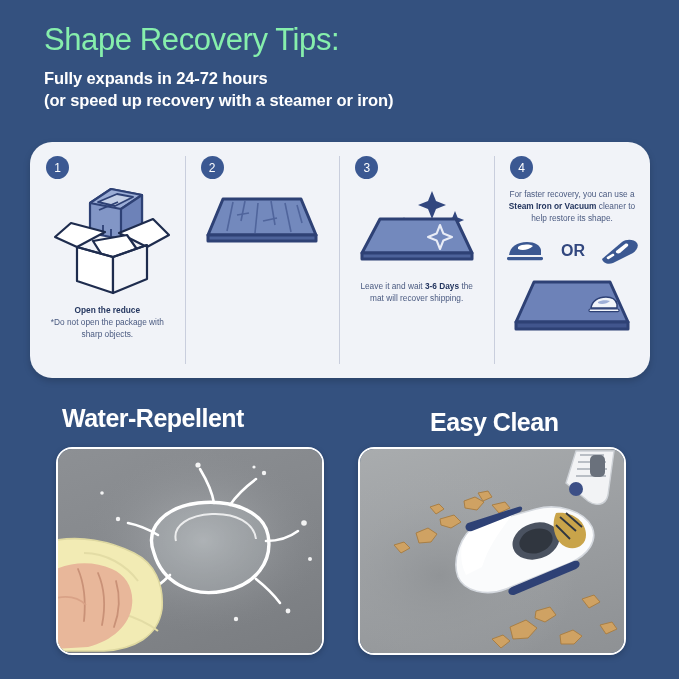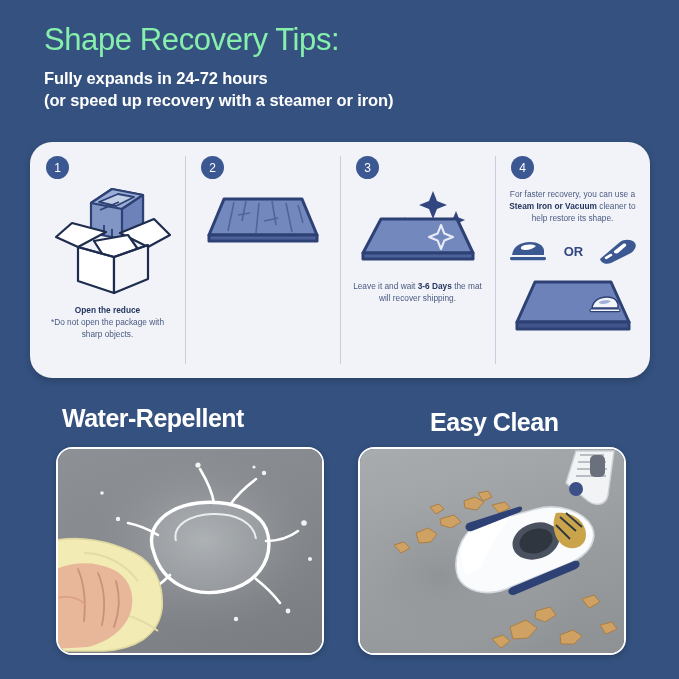--- a/index.html
+++ b/index.html
@@ -200,21 +200,21 @@
       <div class="cap" style="margin-top:10px;">
         <span class="sub">For faster recovery, you can use a </span><b>Steam Iron or Vacuum</b><span class="sub"> cleaner to help restore its shape.</span>
       </div>
 
       <div class="art" style="margin-top:12px; gap:11px;">
         <svg width="40" height="26" viewBox="0 0 40 26">
           <path d="M5 17 C6 9 13 4 23 4 C31 4 36 7 37 12 L37 17 L5 17 Z" fill="#3b5892"></path>
           <path d="M14 9 C18 6 25 6 29 8 C25 12 18 13 14 11 Z" fill="#ffffff"></path>
           <rect x="3" y="19" width="36" height="3.2" rx="1.4" fill="#3b5892"></rect>
         </svg>
-        <span style="font-size:13px;font-weight:bold;color:#32477f;padding-left:6px;">OR</span>
+        <span style="font-size:16px;font-weight:bold;color:#32477f;padding-left:6px;">OR</span>
         <svg width="44" height="30" viewBox="0 0 44 30">
           <path d="M6 23 L26 6 C30 3 38 3 41 7 C43 10 41 14 37 17 L17 27 C12 29 7 27 6 23 Z" fill="#3b5892"></path>
           <path d="M20 15 L29 8 C31 7 33 8 32 10 L24 17 C22 18 19 17 20 15 Z" fill="#ffffff"></path>
           <path d="M11 21 L16 18 C17.5 17.3 19 18.5 18 19.8 L13 23 C11.5 23.8 10 22 11 21 Z" fill="#ffffff"></path>
         </svg>
       </div>
 
       <div class="art" style="margin-top:10px;">
         <svg width="132" height="58" viewBox="0 0 132 58">
           <path d="M28 6 L104 6 L122 46 L10 46 Z" fill="#6d82b8" stroke="#2e4175" stroke-width="3" stroke-linejoin="round"></path>

